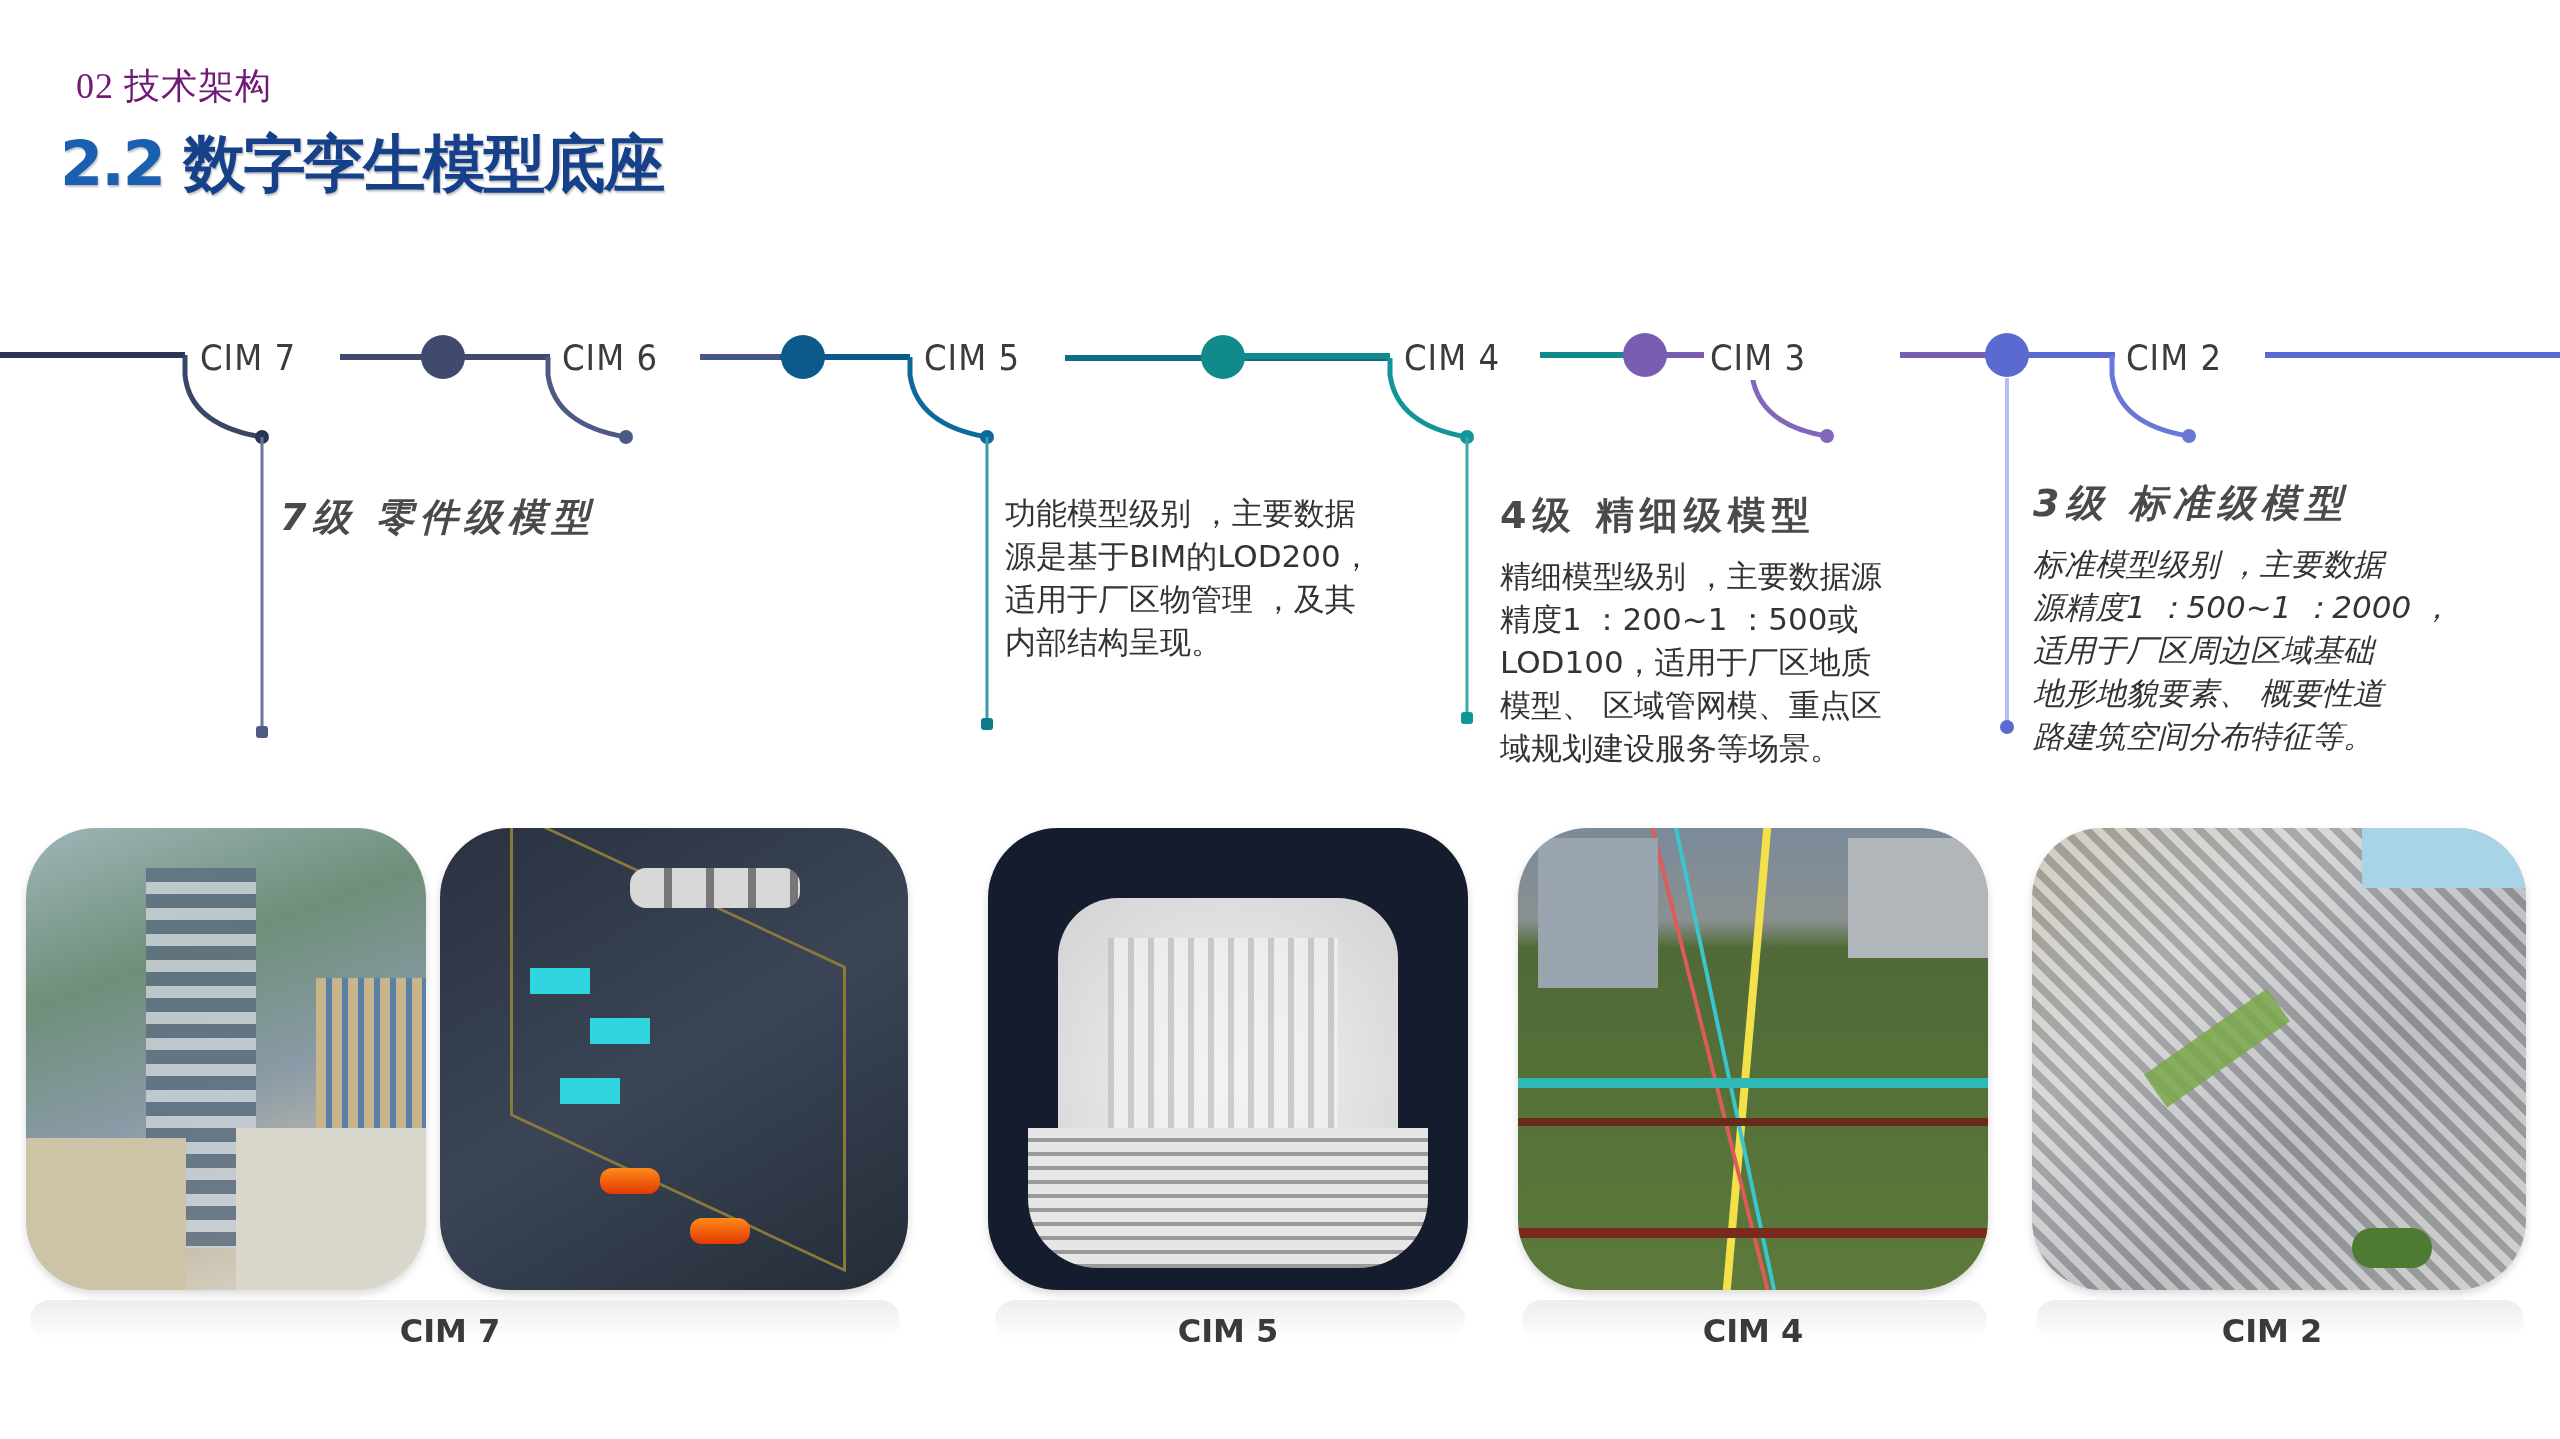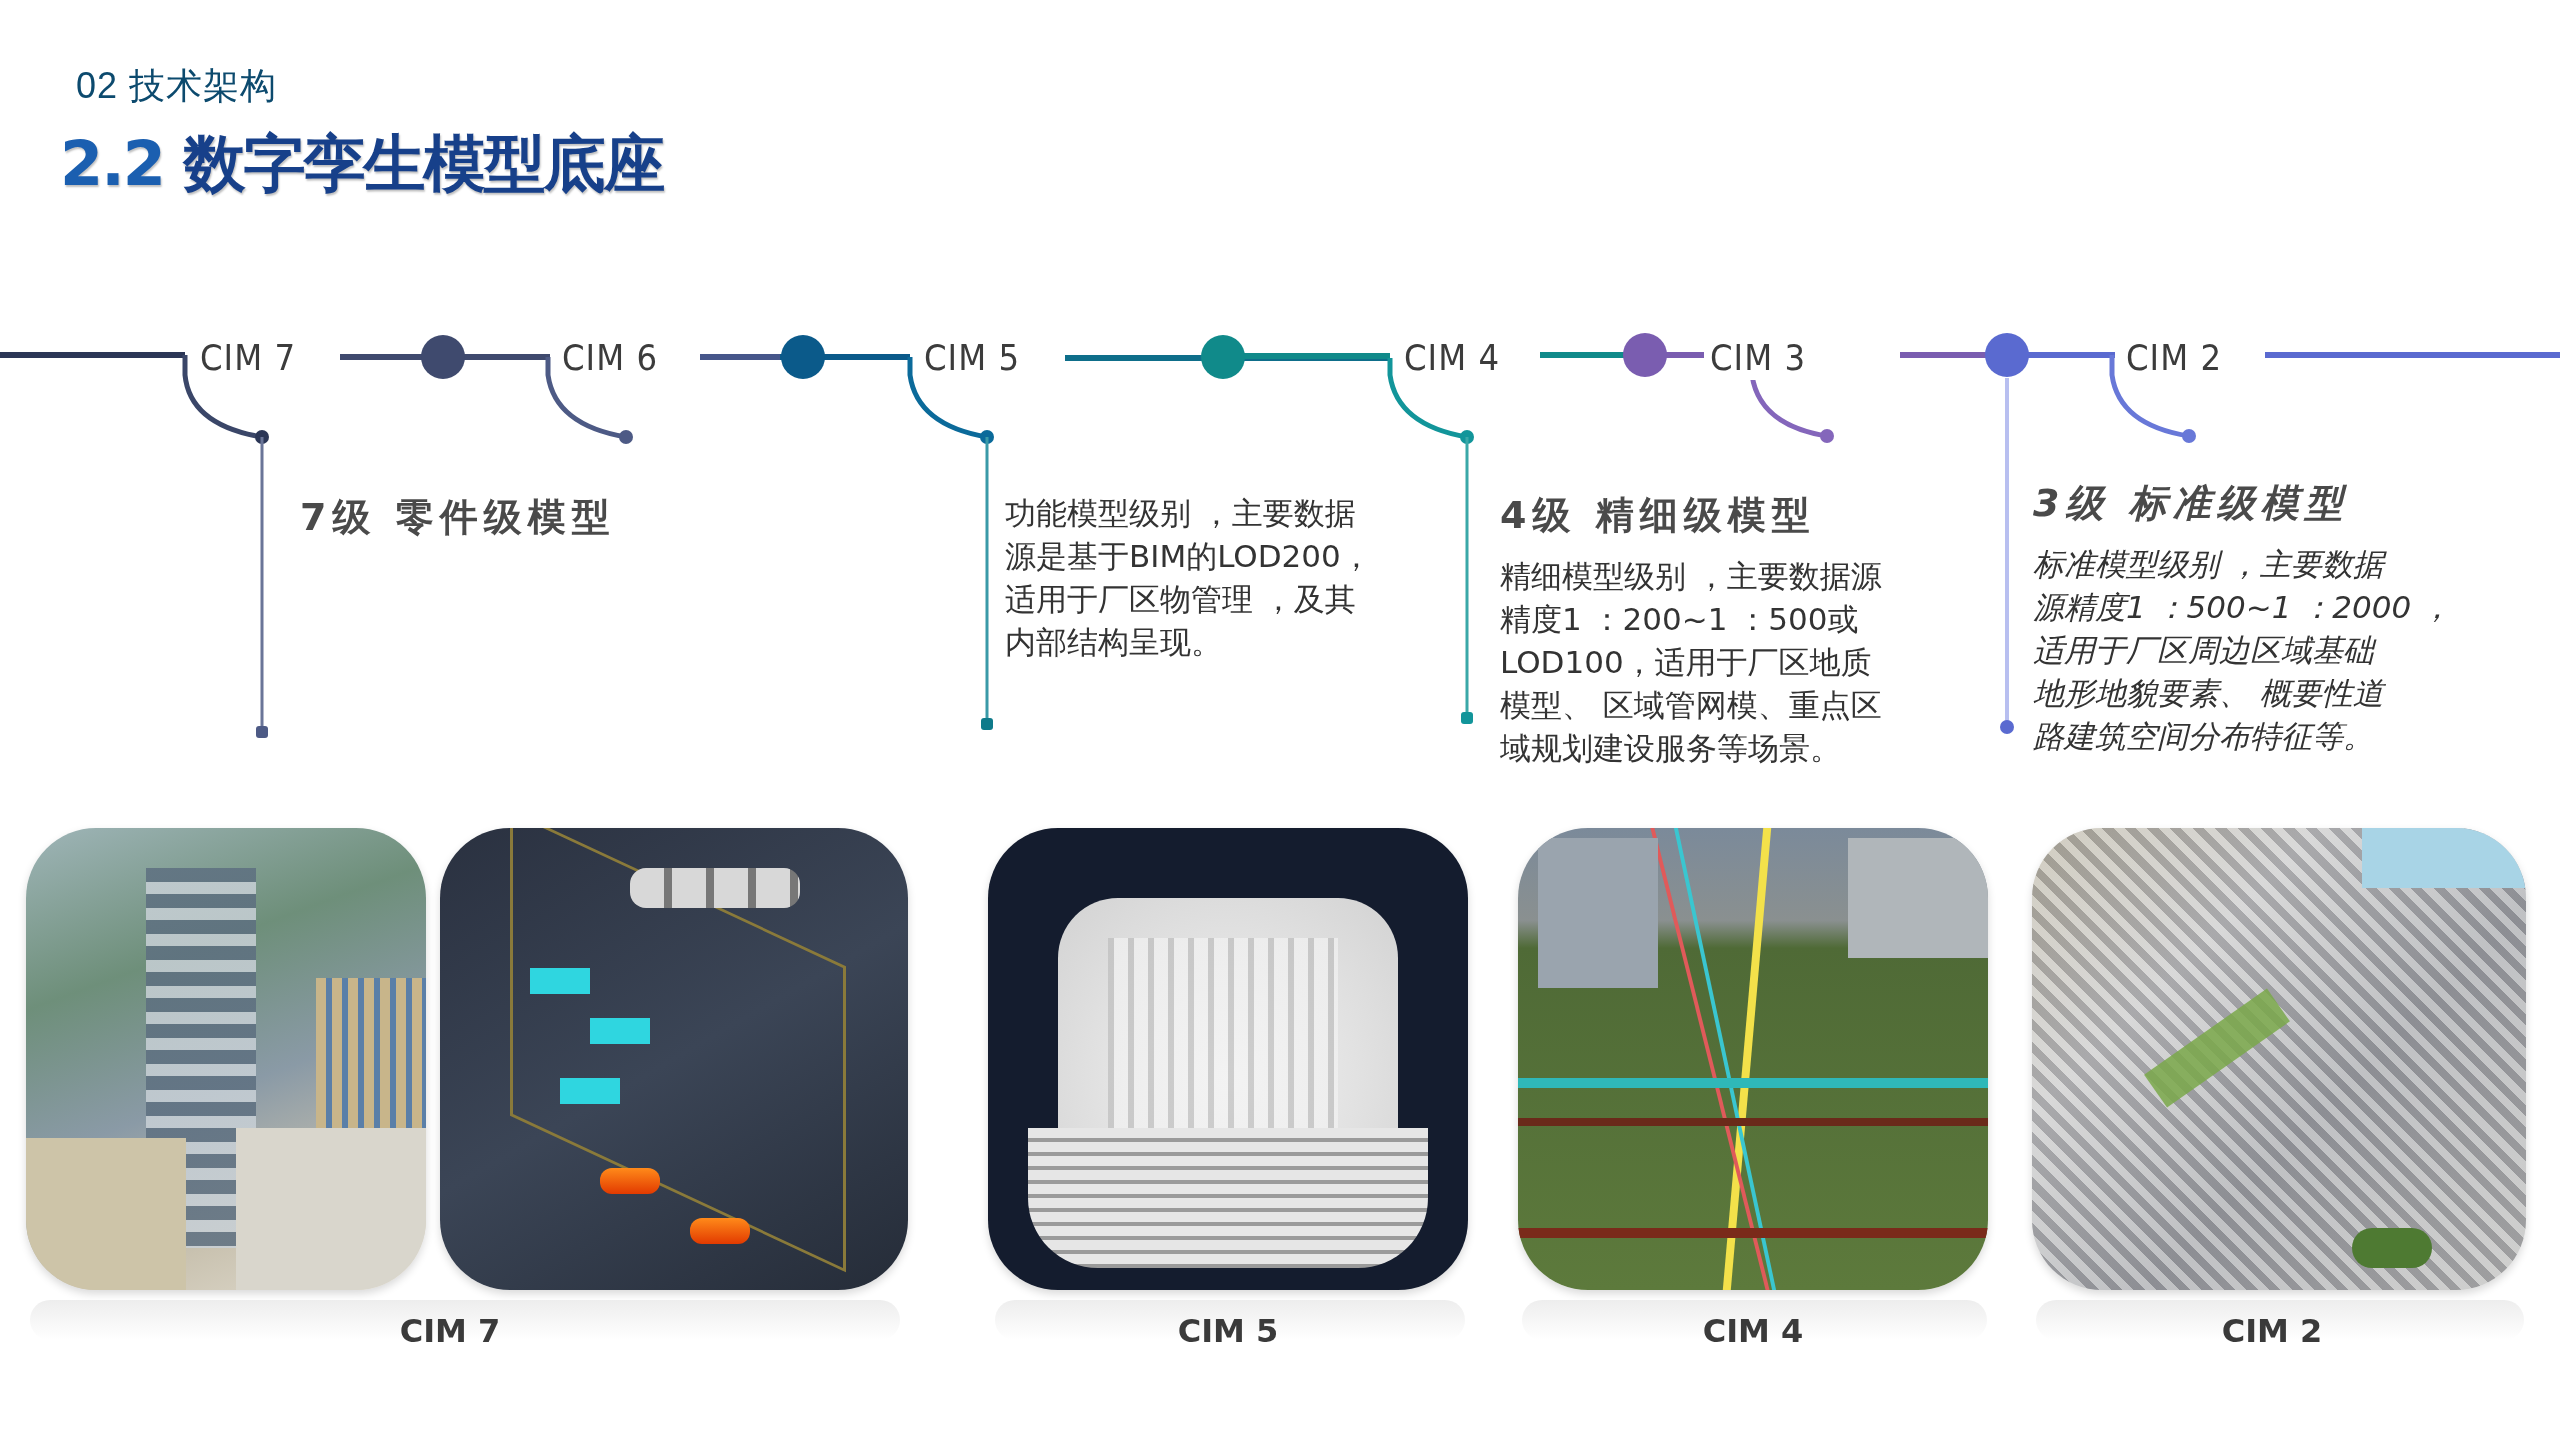--- a/index.html
+++ b/index.html
@@ -1,18 +1,18 @@
 <!DOCTYPE html>
 <html><head>
 <meta charset="utf-8">
 <style>
   html,body{margin:0;padding:0;background:#ffffff;}
   body{width:2560px;height:1439px;position:relative;overflow:hidden;font-family:"DejaVu Sans","Liberation Sans",sans-serif;}
   .abs{position:absolute;}
-  .section-sub{left:76px;top:62px;font-size:36px;color:#0c4a6e;font-family:Liberation Sans, sans-serif;letter-spacing:1px;}
+  .section-sub{left:76px;top:62px;font-size:36px;color:#701a75;font-family:Liberation Serif, serif;letter-spacing:1px;}
   .page-title{left:60px;top:122px;font-size:62px;font-weight:bold;color:#17408a;font-family:"DejaVu Sans",sans-serif;letter-spacing:-2px;text-shadow:1px 2px 2px rgba(0,0,0,0.25);}
   .page-title .num{color:#1b5fb0;}
   svg.timeline{position:absolute;left:0;top:300px;}
   .cim-label{position:absolute;top:336px;font-size:36px;color:#3c3c3c;font-family:"DejaVu Sans Condensed","DejaVu Sans",sans-serif;background:#fff;padding:0 6px;letter-spacing:1px;line-height:44px;}
   .level{position:absolute;}
   .level-title{font-size:38px;font-weight:bold;color:#4a4a4a;letter-spacing:6px;margin-bottom:14px;white-space:nowrap;}
   .level-desc{font-size:31px;color:#333;line-height:43px;white-space:pre-line;}
   .photo{position:absolute;top:828px;height:462px;border-radius:70px;overflow:hidden;box-shadow:0 4px 8px rgba(0,0,0,0.15);}
   .reflection{position:absolute;top:1300px;height:40px;background:linear-gradient(#e9e9e9,#ffffff);border-radius:20px;opacity:.8;}
   .caption{position:absolute;top:1312px;font-size:32px;font-weight:bold;color:#3a3a3a;text-align:center;}
@@ -66,21 +66,21 @@
   <circle cx="2007" cy="727" r="7" fill="#5a6ad0"></circle>
 </svg>
 
 <div class="cim-label" style="left:194px;">CIM  7</div>
 <div class="cim-label" style="left:556px;">CIM  6</div>
 <div class="cim-label" style="left:918px;">CIM  5</div>
 <div class="cim-label" style="left:1398px;">CIM  4</div>
 <div class="cim-label" style="left:1704px;">CIM  3</div>
 <div class="cim-label" style="left:2120px;">CIM  2</div>
 
-<div class="level" style="left:300px;top:492px;width:480px;">
+<div class="level" style="left:280px;top:492px;width:480px;font-style:italic;">
   <div class="level-title">7级  零件级模型</div>
 </div>
 <div class="level" style="left:1005px;top:492px;width:460px;">
   <div class="level-desc">功能模型级别 ，主要数据
 源是基于BIM的LOD200，
 适用于厂区物管理 ，及其
 内部结构呈现。</div>
 </div>
 <div class="level" style="left:1500px;top:490px;width:460px;">
   <div class="level-title">4级  精细级模型</div>

